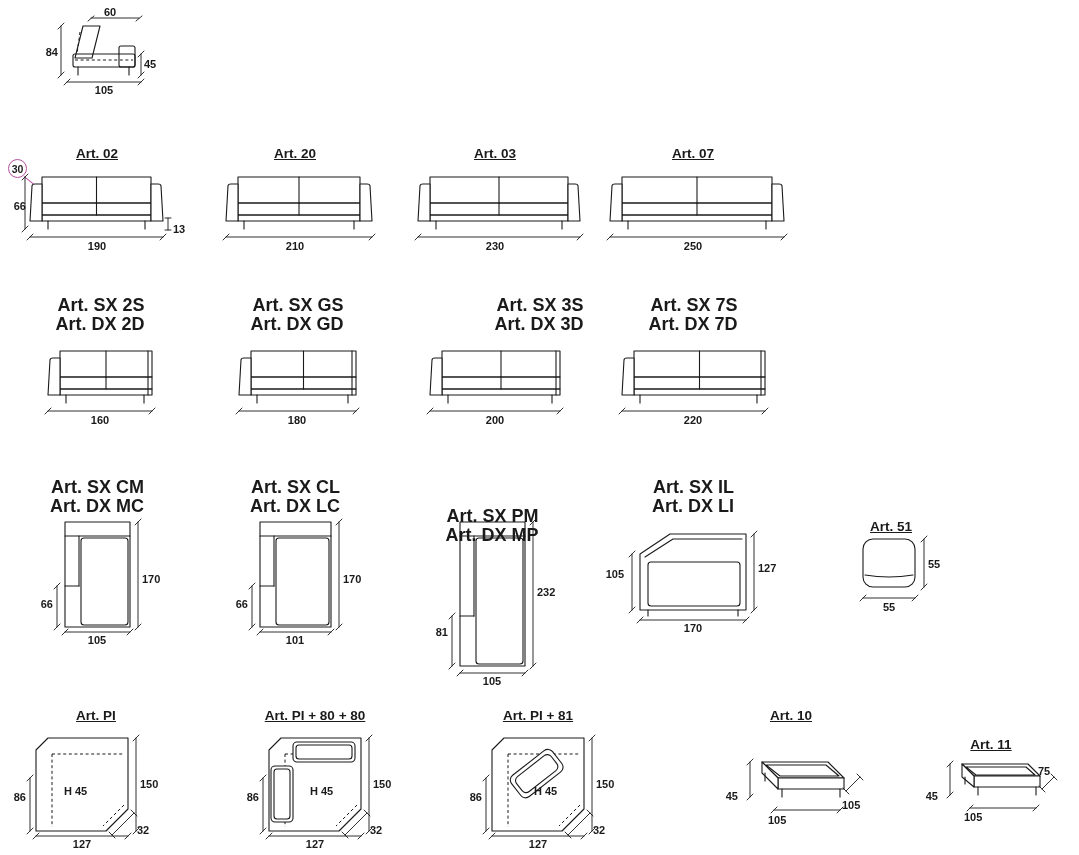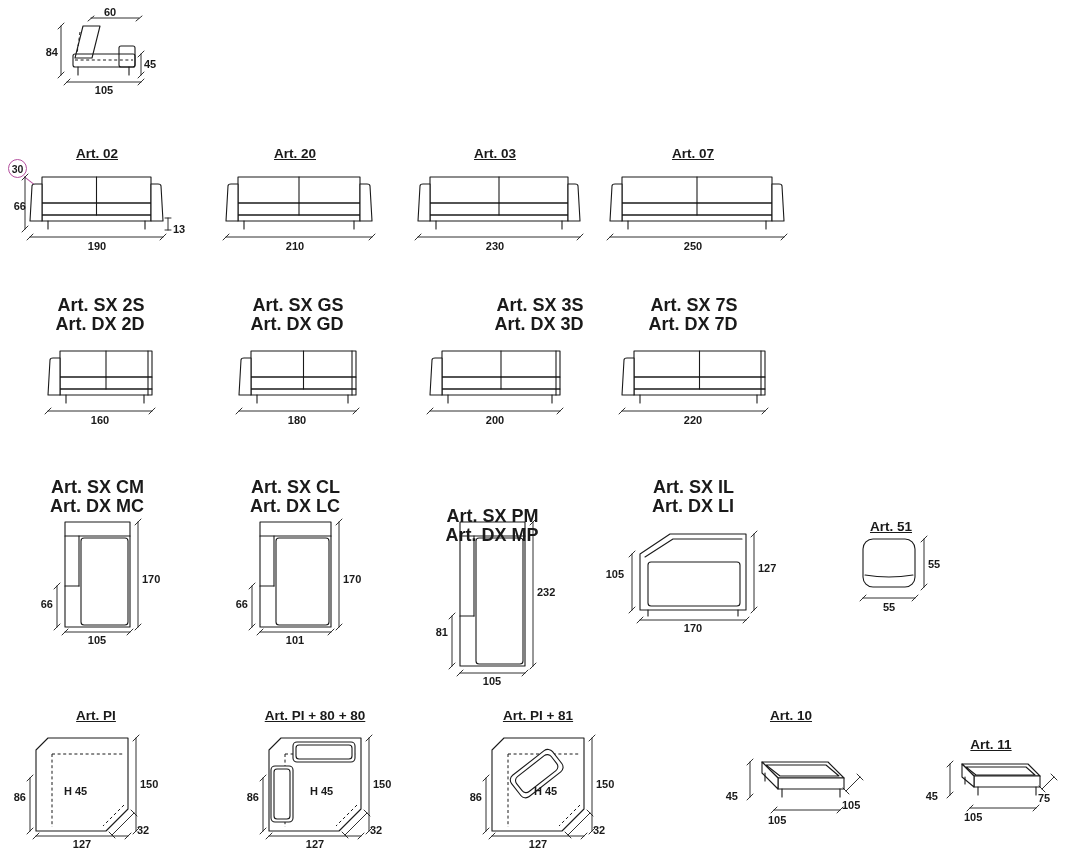--- a/index.html
+++ b/index.html
@@ -481,16 +481,16 @@
         <line class="dl" x1="7" y1="42" x2="13" y2="36"></line>
       <line class="dl" x1="102" y1="33" x2="114" y2="21"></line>
         <line class="dl" x1="99" y1="30" x2="105" y2="36"></line>
         <line class="dl" x1="111" y1="18" x2="117" y2="24"></line>
       <line class="dl" x1="30" y1="52" x2="96" y2="52"></line>
         <line class="dl" x1="27" y1="55" x2="33" y2="49"></line>
         <line class="dl" x1="93" y1="55" x2="99" y2="49"></line>
     </svg>
   </div>
   <span class="dim" style="left:918px;top:790px;width:20px;text-align:right;">45</span>
-  <span class="dim" style="left:1038px;top:792px;">75</span>
+  <span class="dim" style="left:1038px;top:765px;">75</span>
   <span class="dim" style="left:964px;top:811px;">105</span>
 
 </div>
 
 </body></html>

